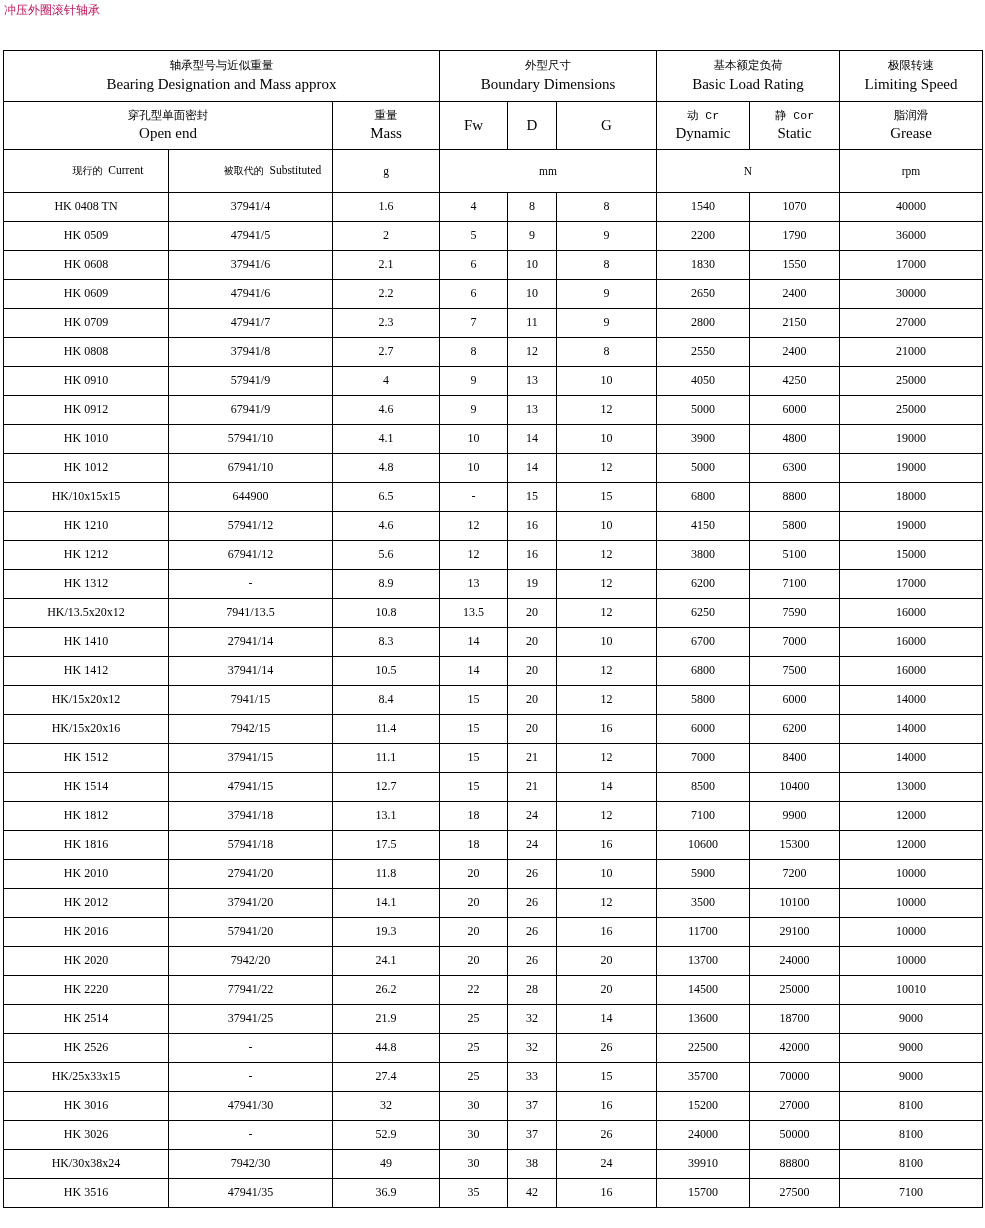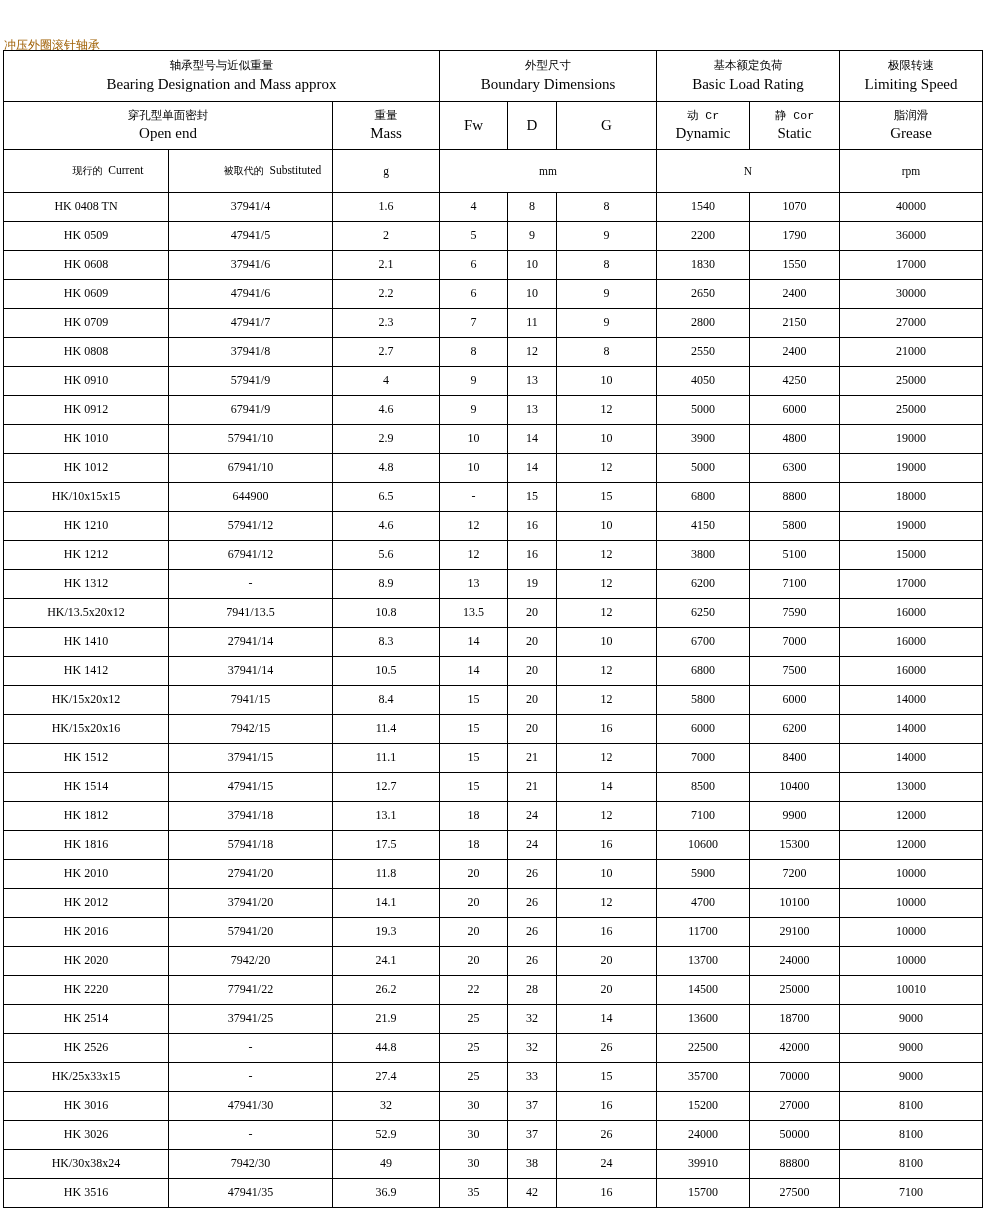--- a/index.html
+++ b/index.html
@@ -93,21 +93,21 @@
   .col-g    { width: 100px; }
   .col-cr   { width: 93px; }
   .col-cor  { width: 90px; }
   .col-spd  { width: 143px; }
 </style>
 </head>
 <body>
 
 <div id="page">
 
-  <div id="page-title" style="color: #a16207; margin-top: 35px;">冲压外圈滚针轴承</div>
+  <div id="page-title" style="color: #be185d;">冲压外圈滚针轴承</div>
 
   <table id="bearing-table">
     <colgroup>
       <col class="col-cur">
         <col class="col-sub">
         <col class="col-mass">
       <col class="col-fw">
         <col class="col-d">
         <col class="col-g">
       <col class="col-cr">
@@ -264,21 +264,21 @@
           <td>9</td>
           <td>13</td>
           <td>12</td>
           <td>5000</td>
           <td>6000</td>
           <td>25000</td>
         </tr>
         <tr>
           <td>HK 1010</td>
           <td>57941/10</td>
-          <td>2.9</td>
+          <td>4.1</td>
           <td>10</td>
           <td>14</td>
           <td>10</td>
           <td>3900</td>
           <td>4800</td>
           <td>19000</td>
         </tr>
         <tr>
           <td>HK 1012</td>
           <td>67941/10</td>
@@ -444,21 +444,21 @@
           <td>7200</td>
           <td>10000</td>
         </tr>
         <tr>
           <td>HK 2012</td>
           <td>37941/20</td>
           <td>14.1</td>
           <td>20</td>
           <td>26</td>
           <td>12</td>
-          <td>4700</td>
+          <td>3500</td>
           <td>10100</td>
           <td>10000</td>
         </tr>
         <tr>
           <td>HK 2016</td>
           <td>57941/20</td>
           <td>19.3</td>
           <td>20</td>
           <td>26</td>
           <td>16</td>

